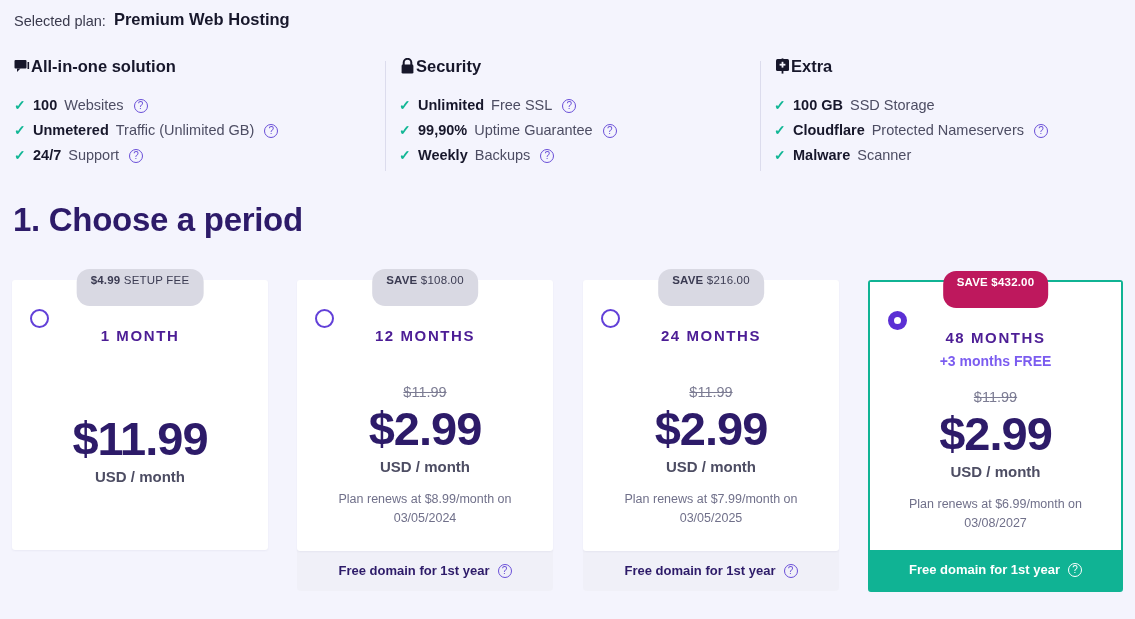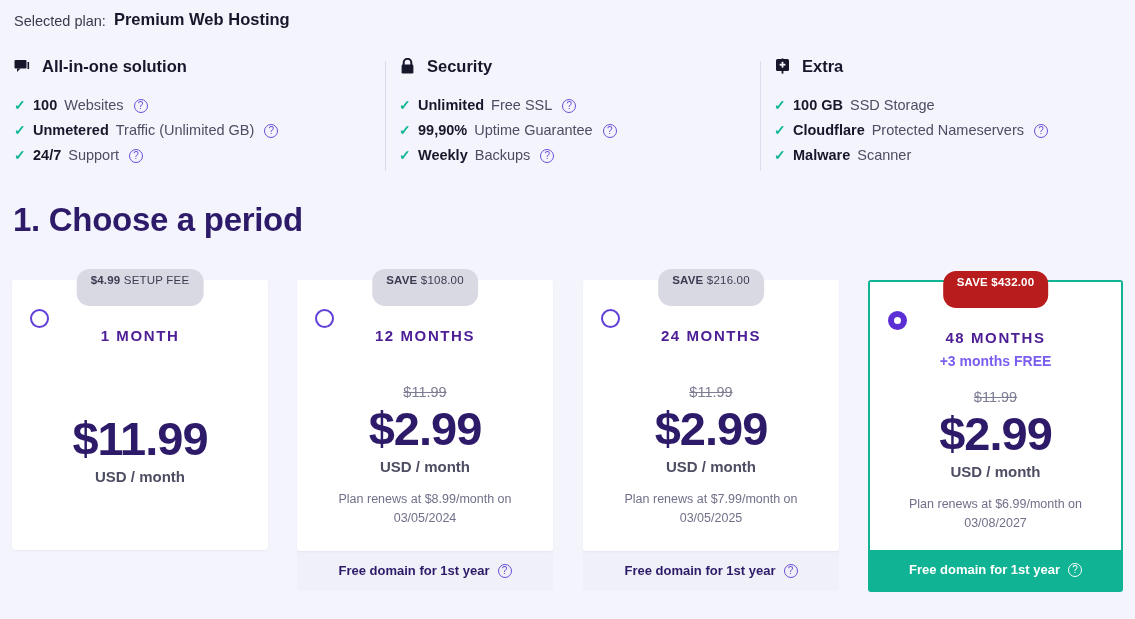--- a/index.html
+++ b/index.html
@@ -56,21 +56,21 @@
     left: 0;
     top: 6px;
     bottom: 4px;
     width: 1px;
     background: #dcdced;
   }
 
   .feat-head {
     display: flex;
     align-items: center;
-    gap: 11px;
+    gap: 0;
     font-size: 16.5px;
     font-weight: bold;
     color: #17172b;
     margin-bottom: 16px;
     height: 22px;
   }
   .feat-head .hicon {
     display: inline-flex;
     align-items: center;
     justify-content: center;
@@ -187,21 +187,21 @@
     font-size: 11.5px;
     border-radius: 13px;
     padding: 5px 14px 20px 14px;
     white-space: nowrap;
     letter-spacing: 0.2px;
     z-index: 5;
   }
   .badge .b1 { font-weight: bold; }
   .badge .b2 { font-weight: normal; }
   .badge.teal {
-    background: #b91c1c;
+    background: #be185d;
     color: #ffffff;
   }
   .badge.teal .b1, .badge.teal .b2 { font-weight: bold; }
 
   
   .radio {
     position: absolute;
     left: 18px;
     top: 29px;
     width: 19px;

